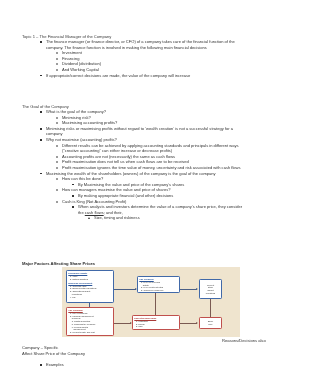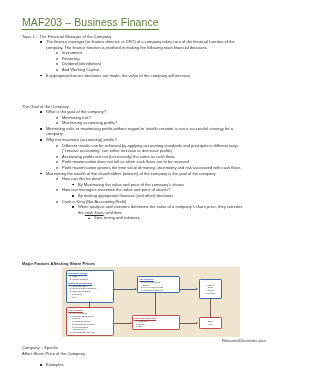--- a/index.html
+++ b/index.html
@@ -148,21 +148,20 @@
   }
   .examples{
     position:absolute;left:22px;top:362px;
   }
 </style>
 </head>
 <body>
 
 <div class="page">
 
-  <div class="doc-title">MAF203 – Business Finance</div>
 
   <div class="blk topic">
     <div class="h2">Topic 1 – The Financial Manager of the Company</div>
     <ul class="lv">
       <li class="l1">The finance manager (or finance director, or CFO) of a company takes care of the financial function of the</li>
       <li class="l1 cont">company.  The finance function is involved in making the following main financial decisions</li>
       <li class="l2">Investment</li>
       <li class="l2">Financing</li>
       <li class="l2">Dividend (distribution)</li>
       <li class="l2">And Working Capital</li>

